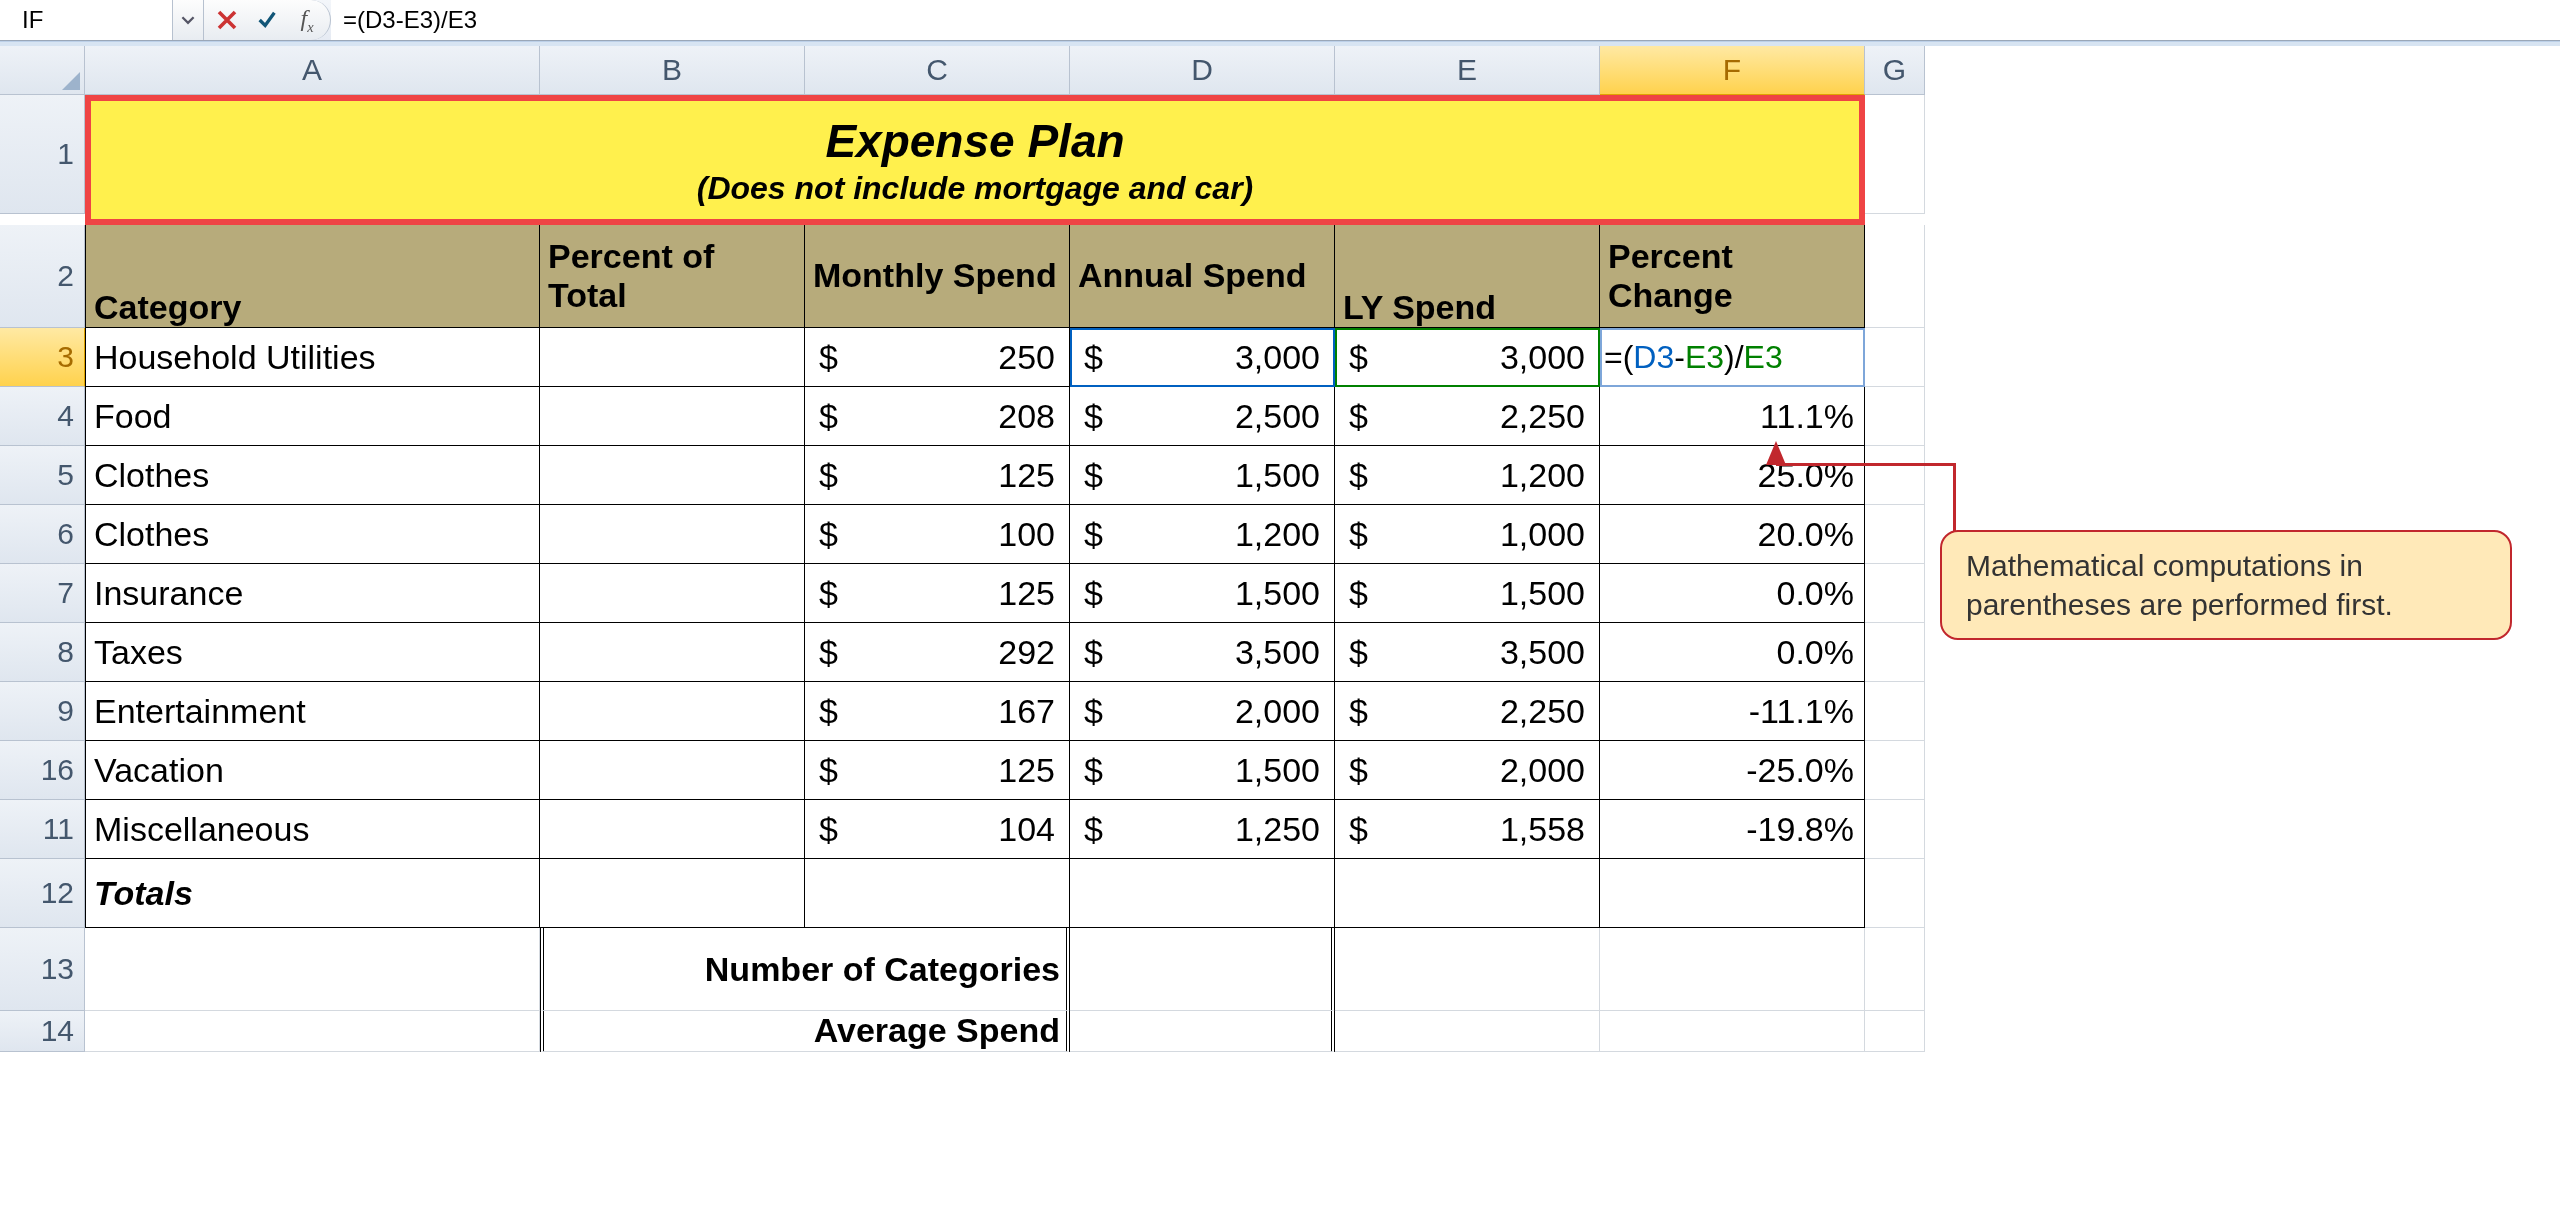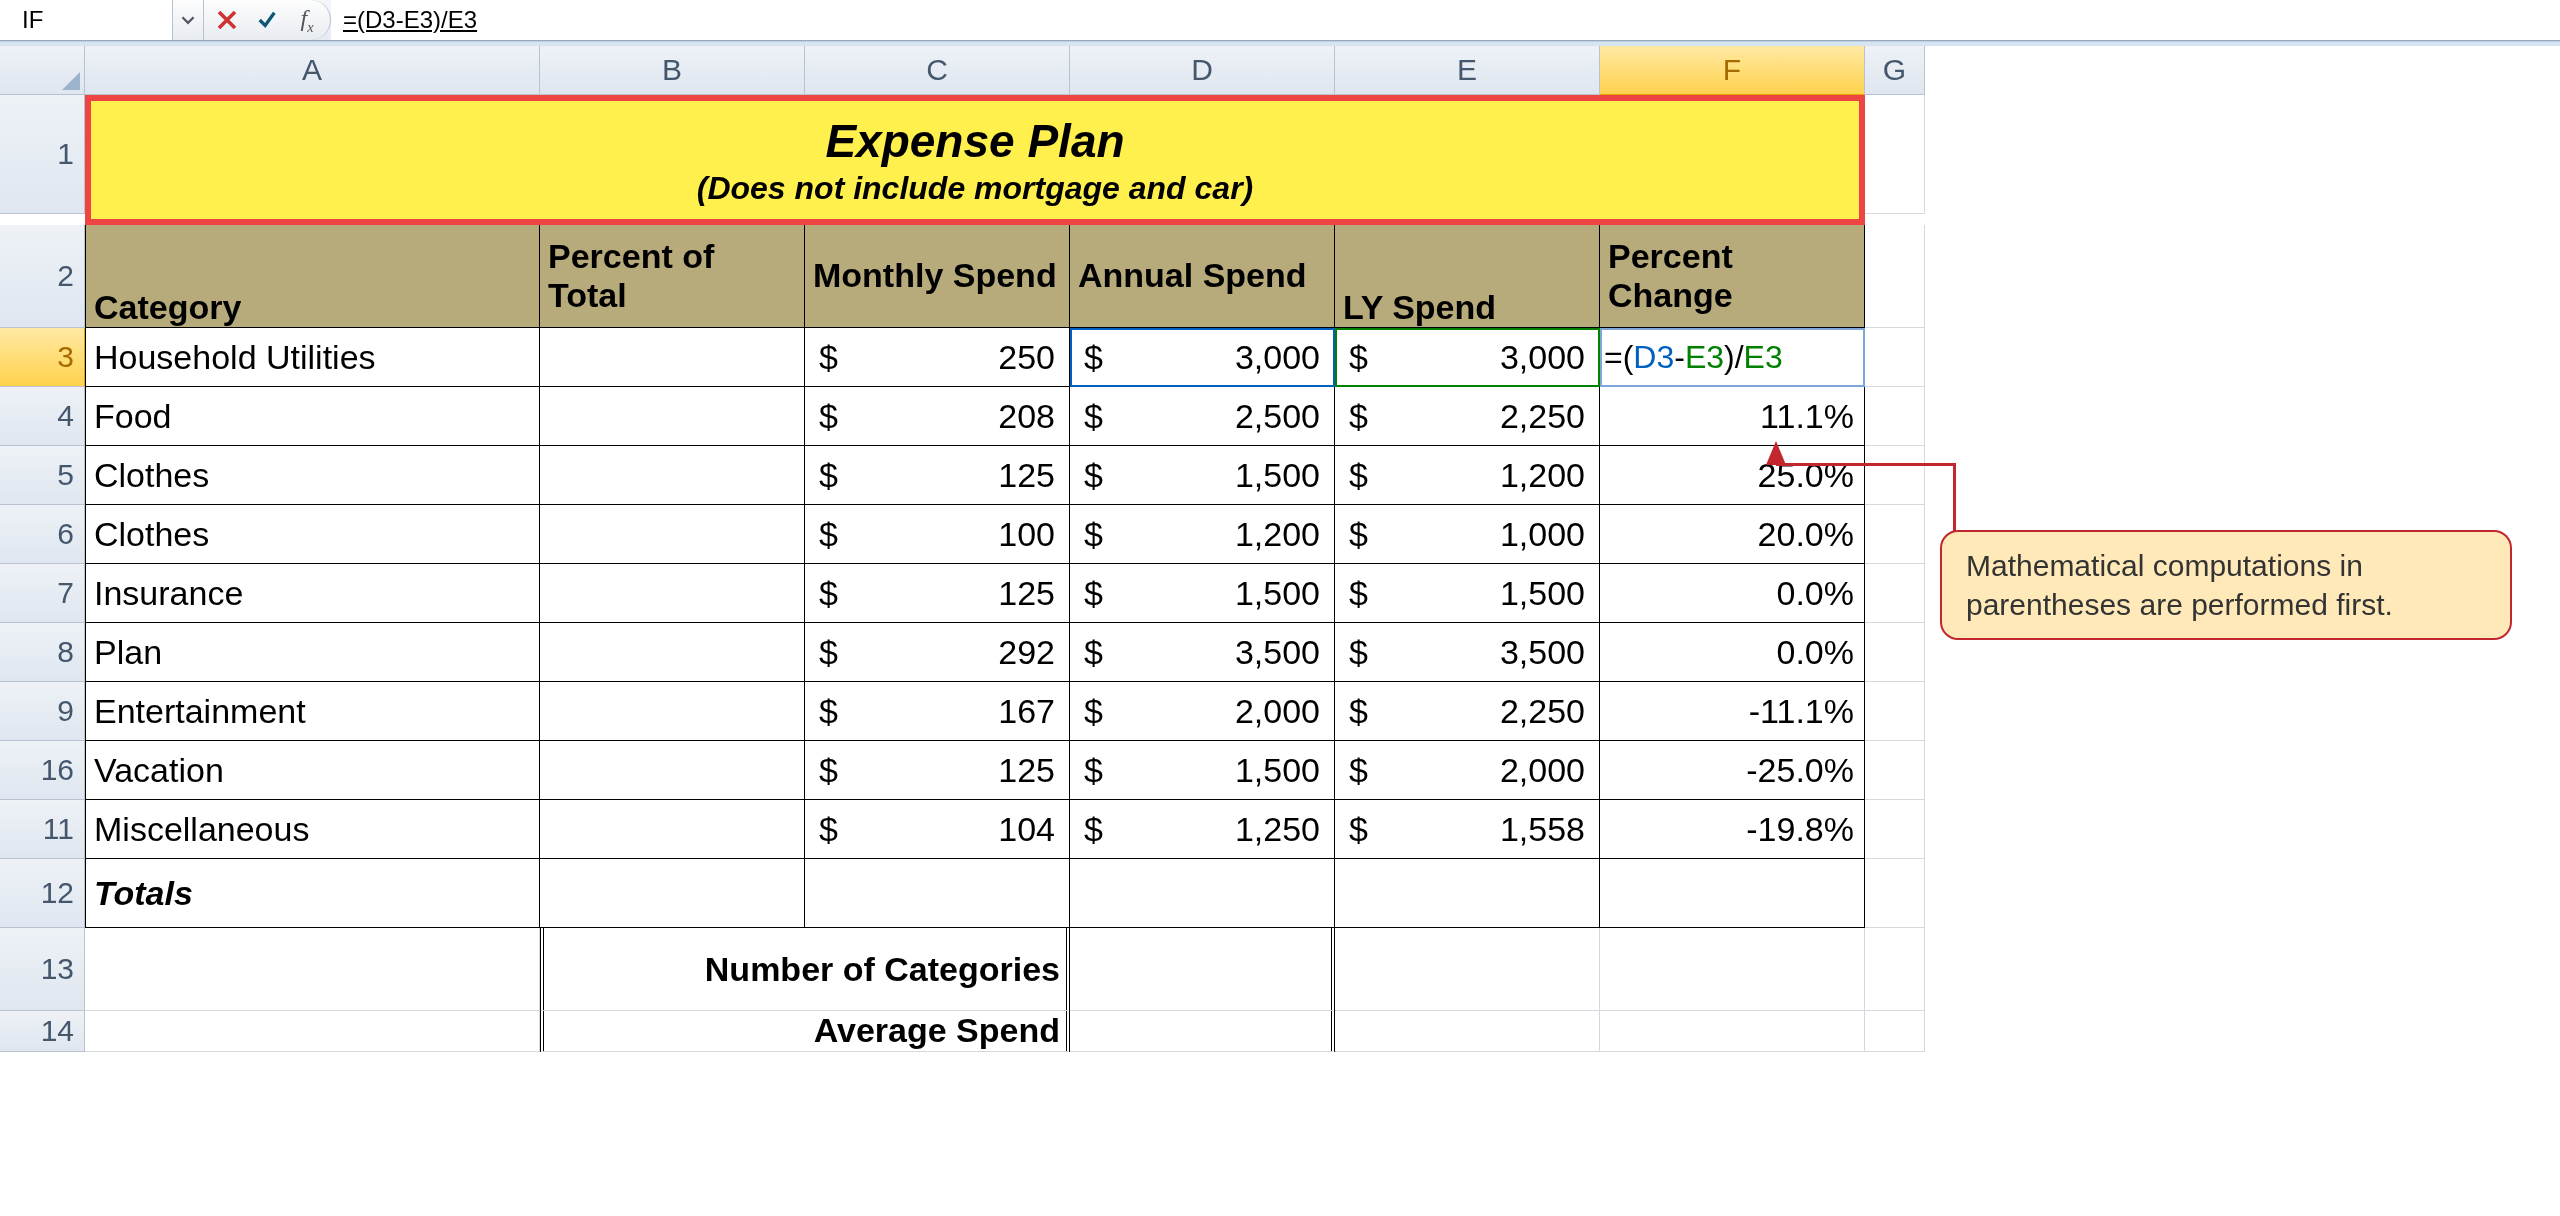--- a/index.html
+++ b/index.html
@@ -69,21 +69,20 @@
   .fx-btn.fx     { font-style: italic; font-family: "Times New Roman", serif; color:#555; }
   .fx-btn.fx sub { font-size: 0.6em; }
   .formula-input {
     flex: 1;
     display: flex;
     align-items: center;
     padding-left: 12px;
     background: #fff;
     color: #000;
     font-family: Arial, sans-serif;
-    text-decoration: underline;
   }
   
   .formula-rule { height:4px; background:#d7e4f2; border-top:1px solid #bcd0e8; }
 
   
   .sheet {
     display: grid;
     
     grid-template-columns: 85px 455px 265px 265px 265px 265px 265px 60px;
   }
@@ -387,21 +386,21 @@
       <div class="cell blackborder money " style="height:58px">
         <span class="sym">$</span>
         <span class="val">1,500</span>
       </div>
       <div class="cell blackborder pct" style="height:58px">
         <span>0.0%</span>
       </div>
       <div class="cell" style="height:58px"></div>
       <div class="rowhdr " style="height:58px">8</div>
       <div class="cell blackborder leftedge" style="height:58px">
-        <span>Plan</span>
+        <span>Taxes</span>
       </div>
       <div class="cell blackborder" style="height:58px"></div>
       <div class="cell blackborder money " style="height:58px">
         <span class="sym">$</span>
         <span class="val">292</span>
       </div>
       <div class="cell blackborder money " style="height:58px">
         <span class="sym">$</span>
         <span class="val">3,500</span>
       </div>

